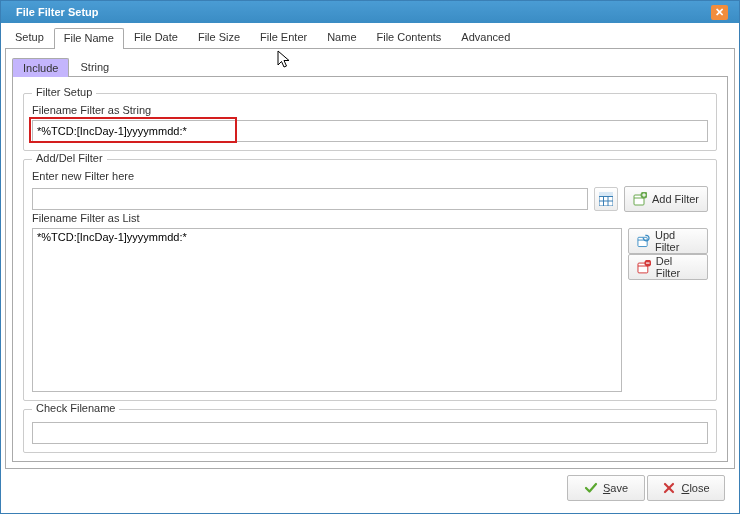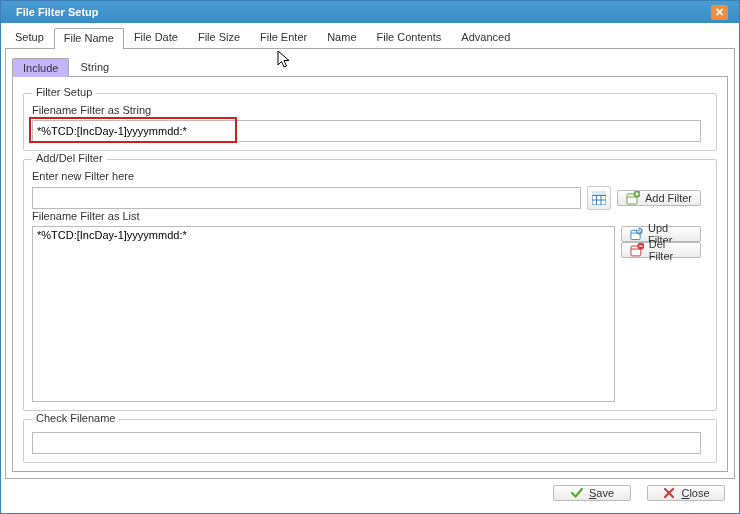--- a/index.html
+++ b/index.html
@@ -10,35 +10,35 @@
   .close-btn { width: 17px; height: 15px; background: #f28d3c; color: #fff; display: flex; align-items: center; justify-content: center; font-weight: bold; cursor: pointer; border-radius: 2px; font-size: 10px; line-height: 1; }
   .content { flex: 1; padding: 4px; display: flex; flex-direction: column; position: relative; }
   .tabstrip { display: flex; height: 22px; position: relative; border-bottom: 1px solid #aaa; }
   .tab { padding: 3px 9px; border: 1px solid transparent; border-bottom: none; cursor: pointer; color: #333; background: transparent; margin-right: 0px; position: relative; }
   .tab.active { border-color: #aaa; background: #fff; top: 1px; border-radius: 2px 2px 0 0; }
   .tabpanel { border: 1px solid #aaa; border-top: none; padding: 6px; flex: 1; display: flex; flex-direction: column; }
   .subtabstrip { display: flex; align-items: flex-end; height: 22px; border-bottom: 1px solid #aaa; margin-top: 0px; }
   .subtab { padding: 3px 10px; border: 1px solid transparent; border-bottom: none; cursor: pointer; color: #333; position: relative; }
   .subtab.active { border-color: #aaa; background: #c4b5fd; top: 1px; border-radius: 2px 2px 0 0; }
   .subtabpanel { border: 1px solid #aaa; border-top: none; padding: 8px 10px; flex: 1; display: flex; flex-direction: column; }
-  .group { position: relative; border: 1px solid #ccc; border-radius: 2px; margin-top: 8px; padding: 10px 15px 8px 8px; flex-shrink: 0; }
+  .group { position: relative; border: 1px solid #ccc; border-radius: 2px; margin-top: 8px; padding: 10px 8px 8px 8px; flex-shrink: 0; }
   .group-label { position: absolute; top: -8px; left: 8px; background: #fff; padding: 0 4px; color: #333; }
   .field-label { color: #333; margin-bottom: 2px; }
   input.text { width: 100%; height: 22px; border: 1px solid #bbb; padding: 2px 4px; background: #fff; font-size: 11px; }
   .highlight-wrap { border: 2px solid #d41e1e; padding: 1px; margin-top: 2px; width: 208px; }
   .full-input { margin-top: 2px; }
   .row { display: flex; align-items: center; gap: 6px; }
   .row .grow { flex: 1; }
   .icon-btn { width: 24px; height: 24px; border: 1px solid #ccc; background: linear-gradient(#fff,#eee); display: flex; align-items: center; justify-content: center; cursor: pointer; border-radius: 2px; }
-  .btn { height: 16px; border: 1px solid #bbb; background: linear-gradient(#fdfdfd,#ececec); display: flex; align-items: center; justify-content: center; gap: 5px; padding: 0 8px; cursor: pointer; border-radius: 2px; min-width: 74px; color: #333; }
+  .btn { height: 26px; border: 1px solid #bbb; background: linear-gradient(#fdfdfd,#ececec); display: flex; align-items: center; justify-content: center; gap: 5px; padding: 0 8px; cursor: pointer; border-radius: 2px; min-width: 74px; color: #333; }
   .btn-col { display: flex; flex-direction: column; width: 80px; }
   .listbox { border: 1px solid #bbb; background: #fff; padding: 2px 4px; overflow: auto; }
   .list-area { display: flex; gap: 6px; margin-top: 2px; }
   .cursor { position: absolute; pointer-events: none; }
-  .footer { padding: 6px 10px 8px 0; display: flex; justify-content: flex-end; gap: 16px; }
+  .footer { padding: 6px 10px 8px 0; display: flex; justify-content: flex-end; gap: 2px; }
   .footer .btn { min-width: 78px; font-size: 12px; }
   svg { display: block; }
   .underline-first::first-letter { text-decoration: underline; }
 </style>
 </head>
 <body>
 <div class="window">
   <div class="titlebar">
     <span class="titlebar-title">File Filter Setup</span>
     <div class="close-btn">

